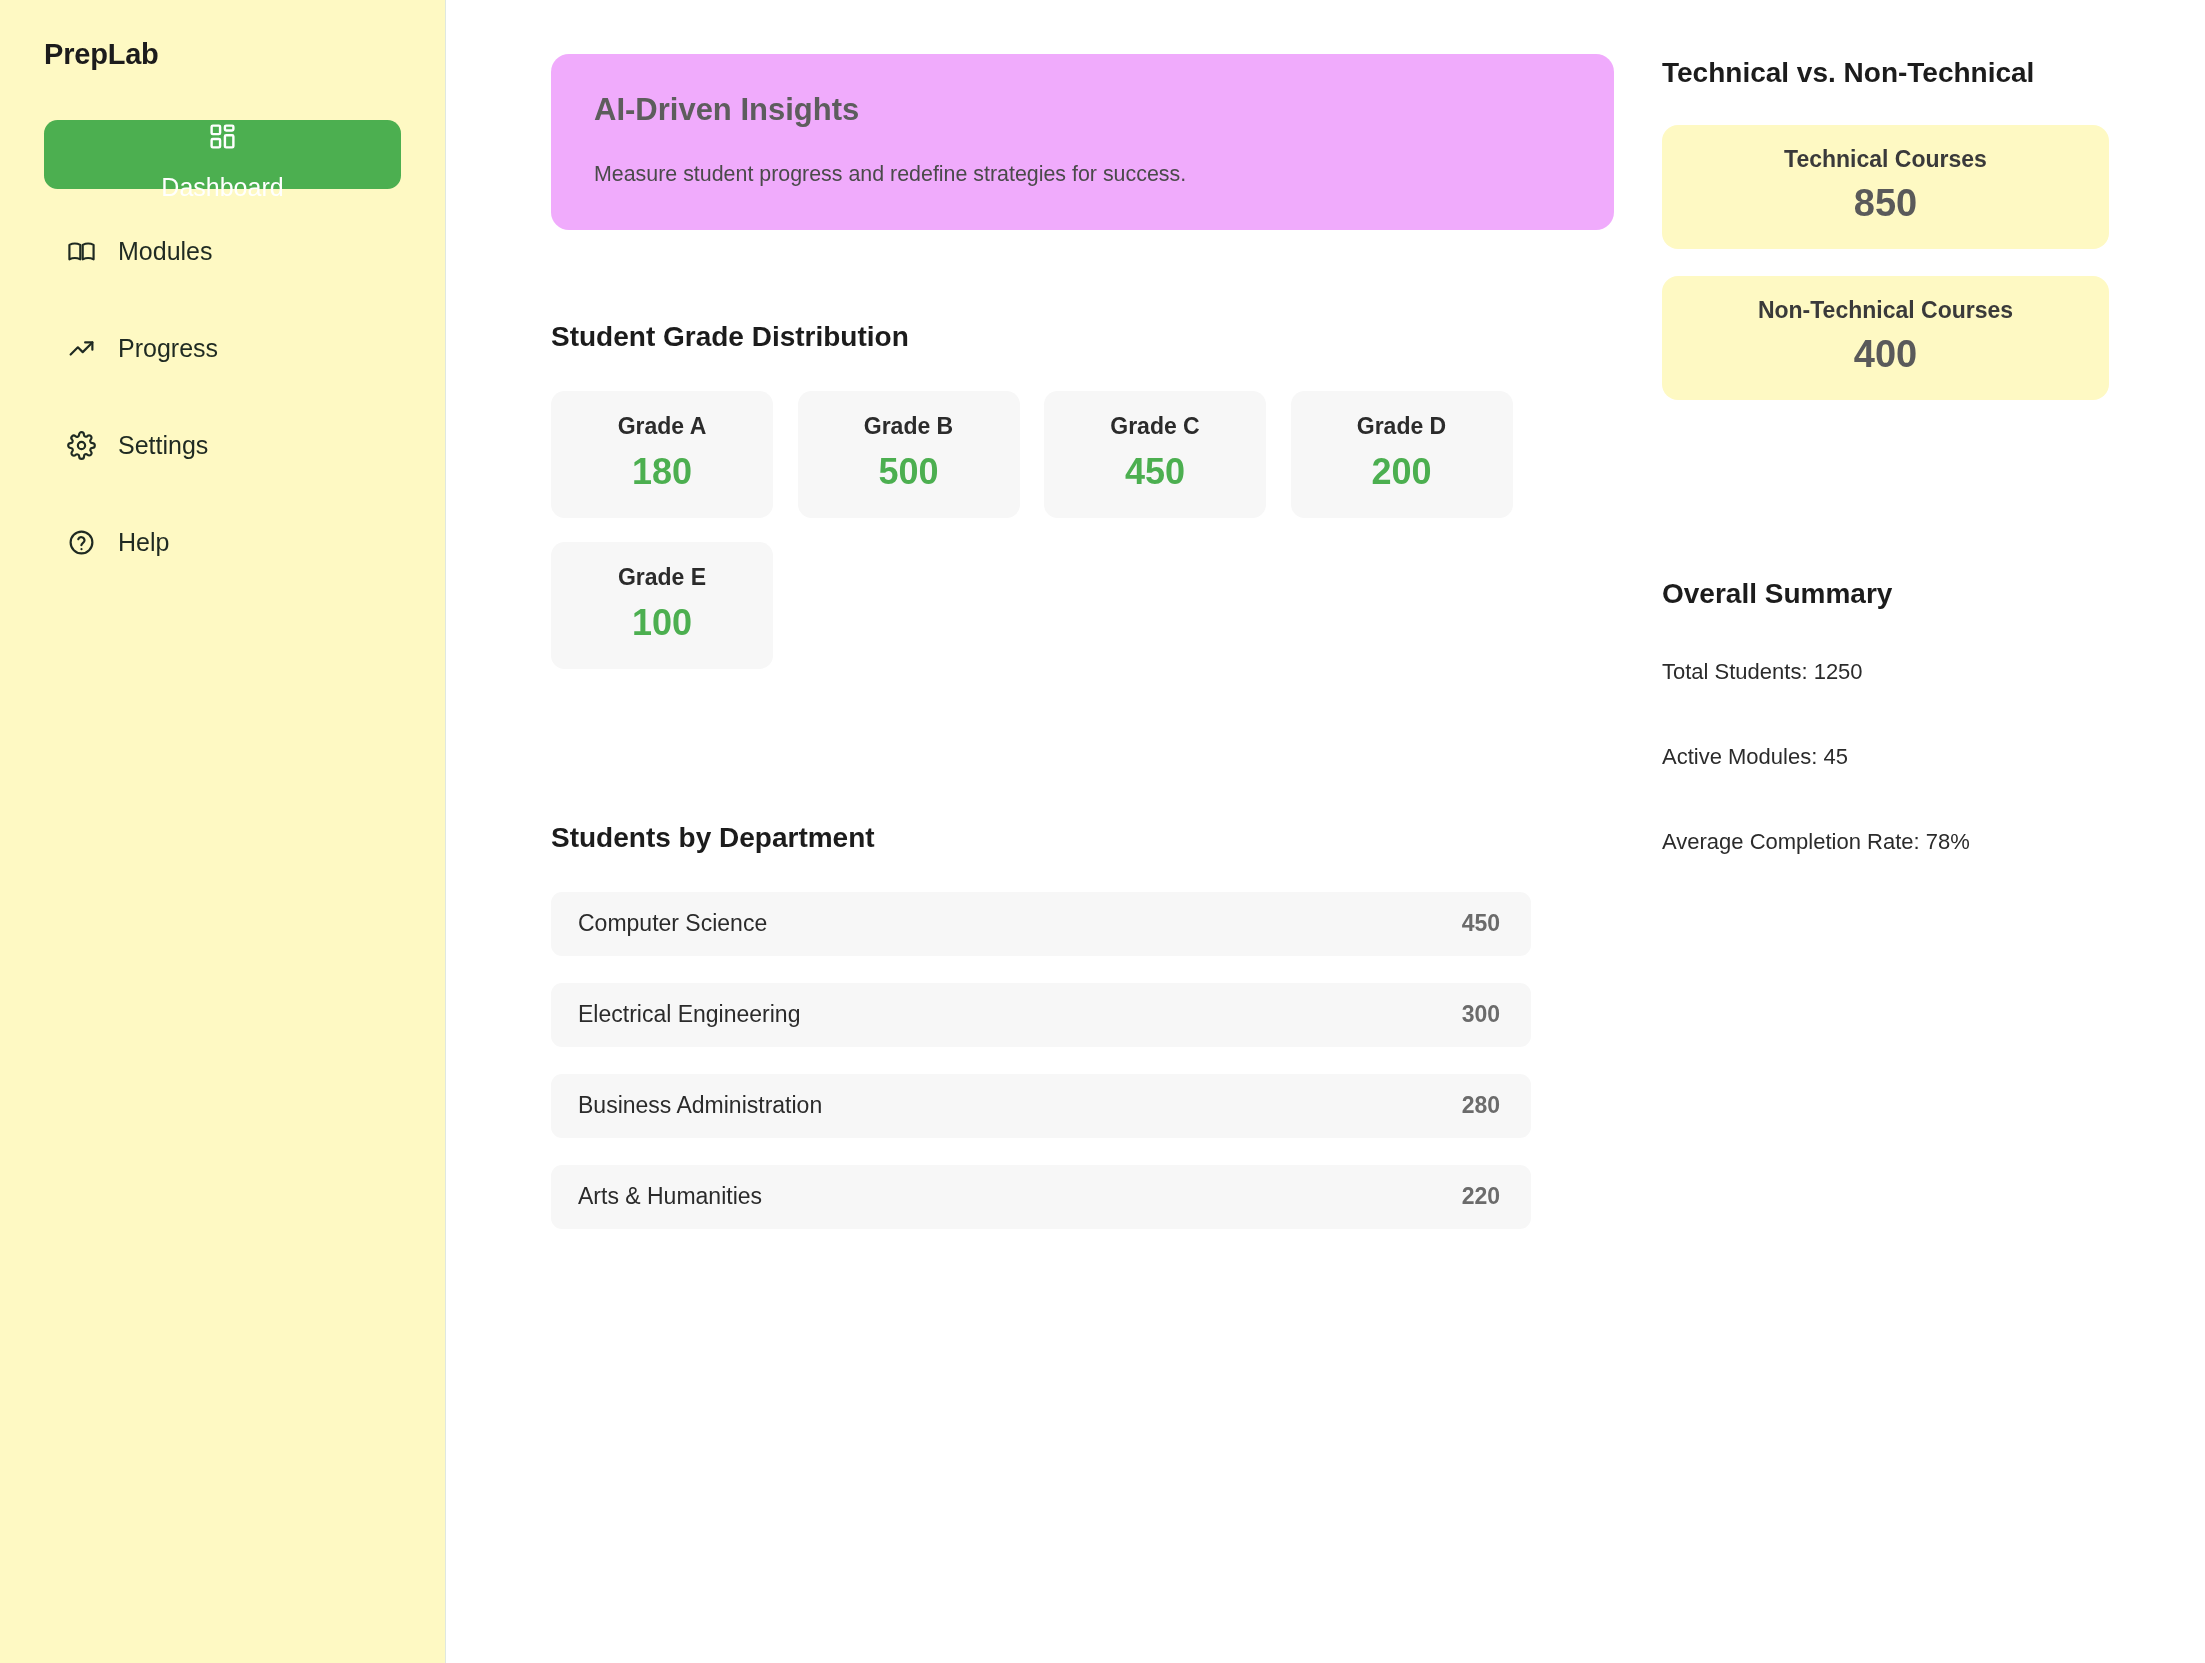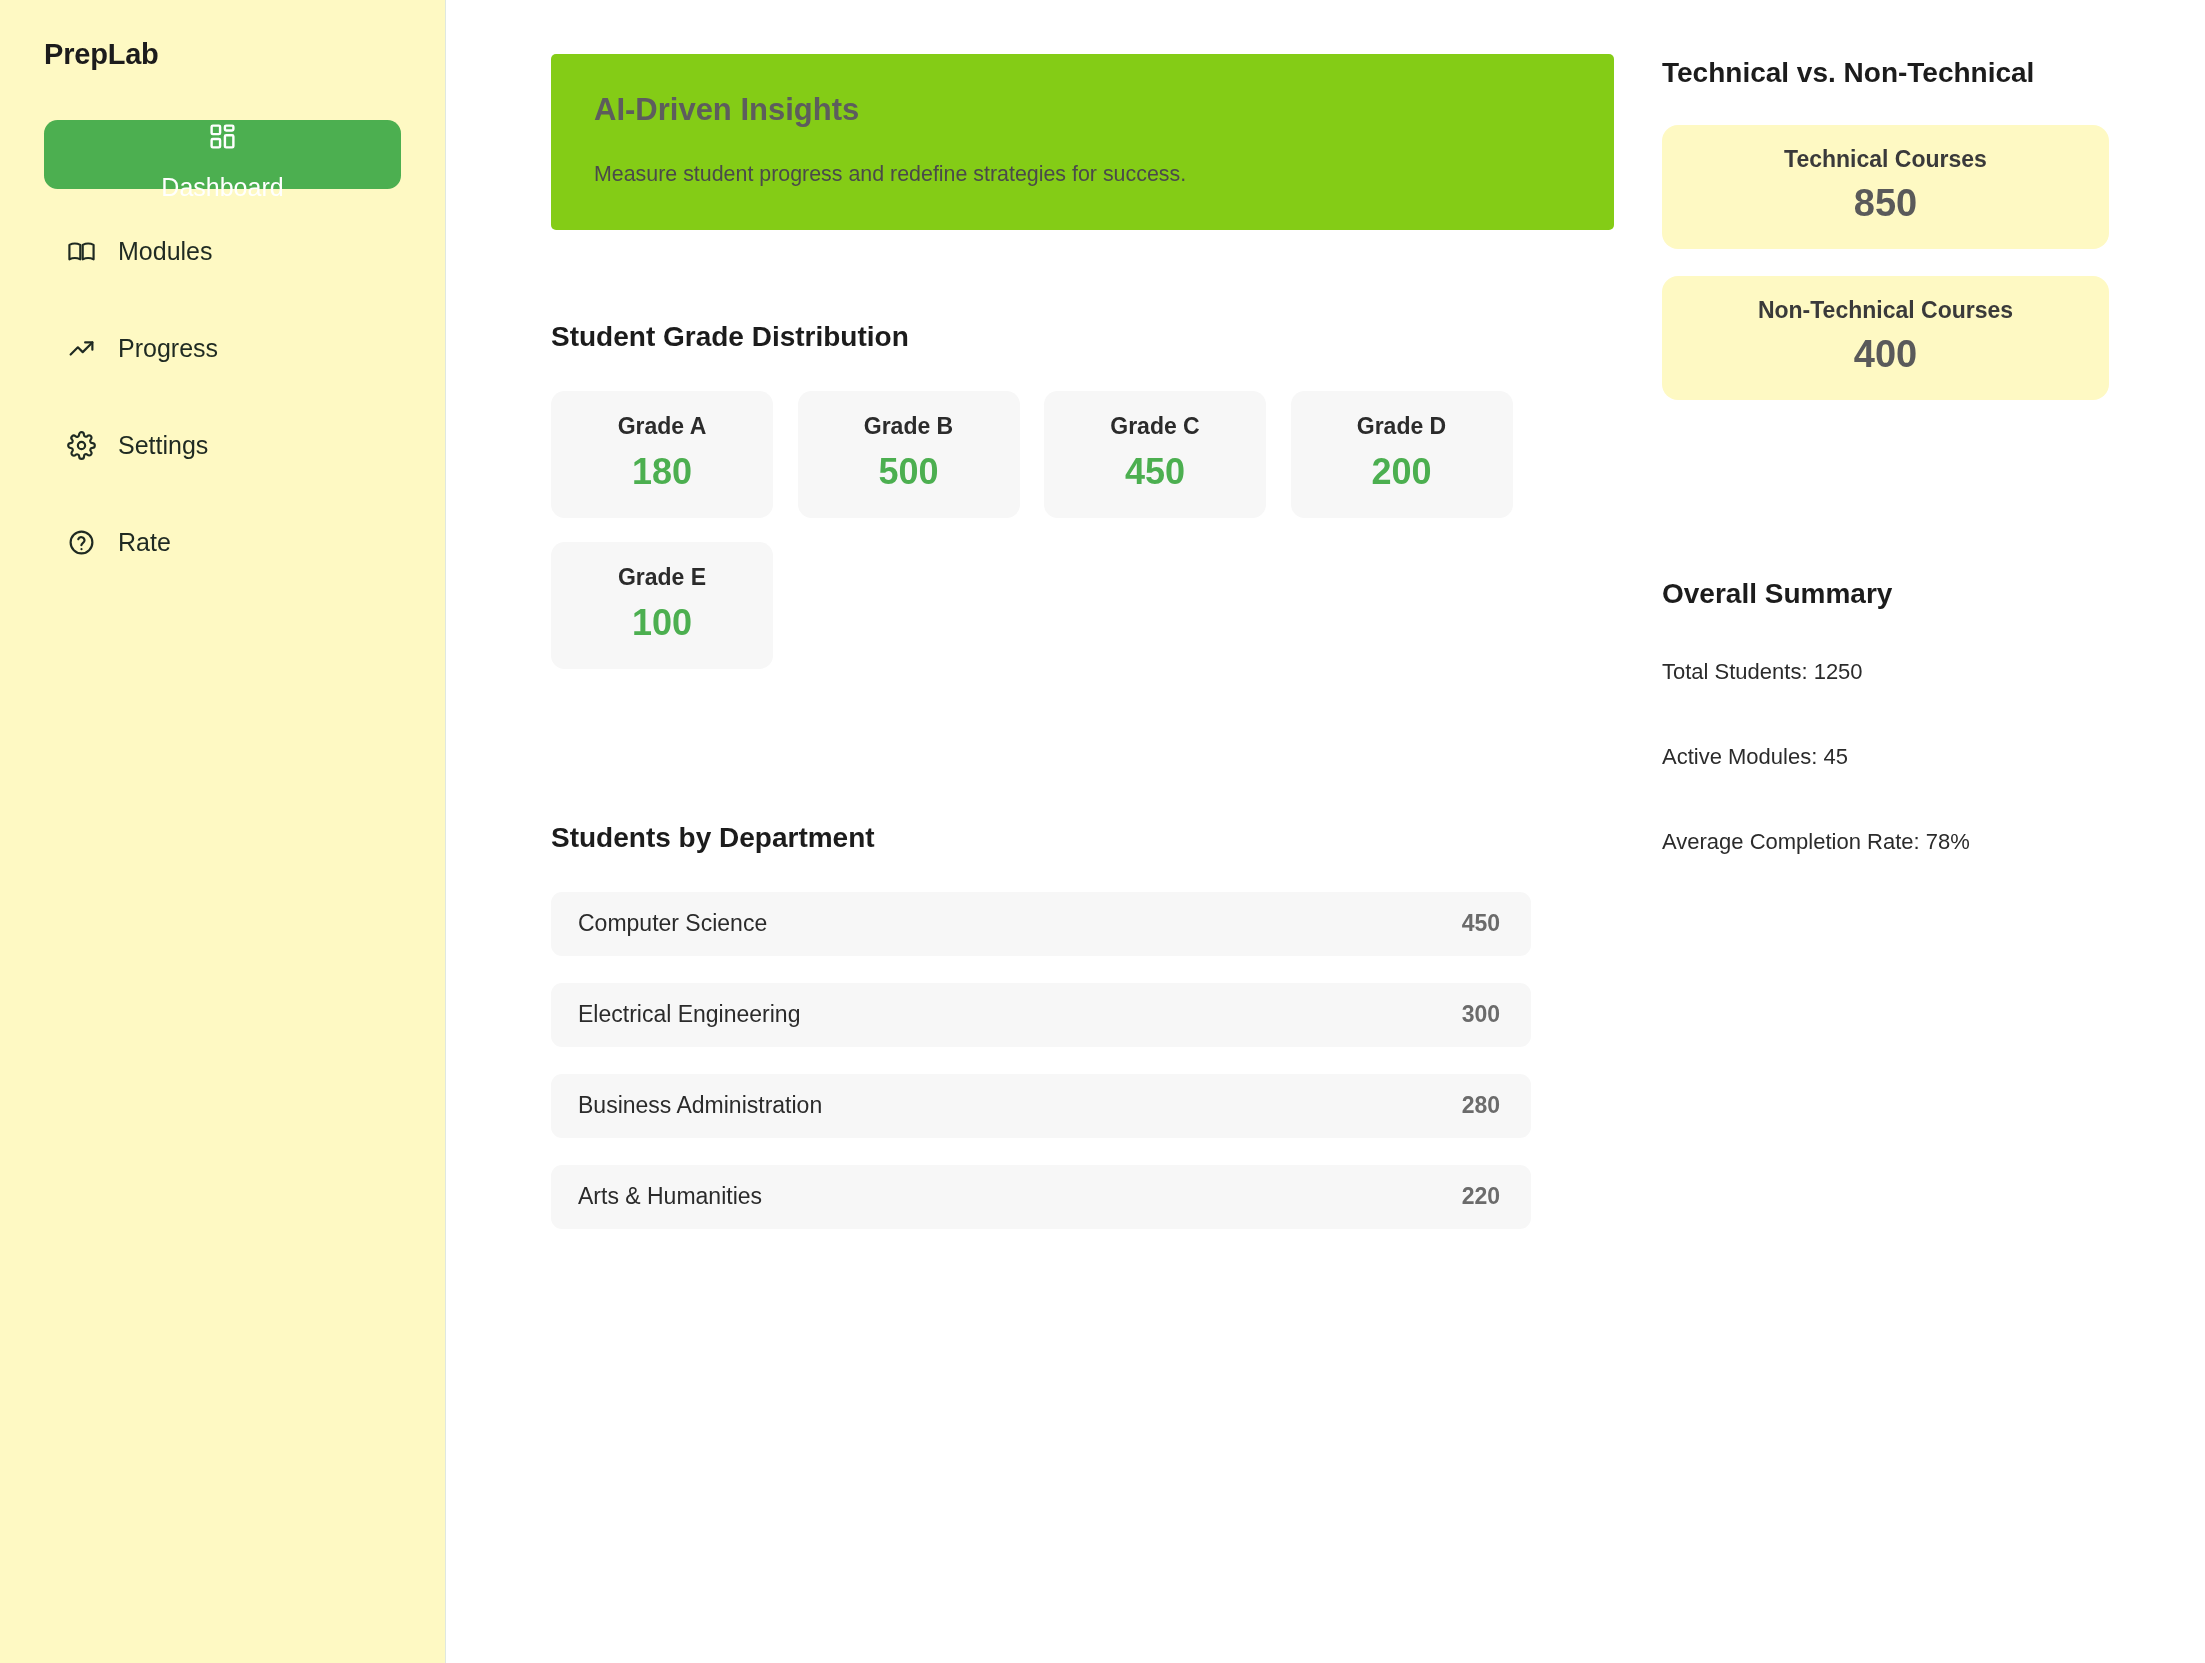--- a/index.html
+++ b/index.html
@@ -70,22 +70,22 @@
     padding-left: 105px;
   }
   .col-right {
     flex: 1;
     padding-left: 52px;
     padding-right: 49px;
   }
 
   
   .banner {
-    background: #84cc16;
-    border-radius: 5px;
+    background: #f0abfc;
+    border-radius: 18px;
     padding: 38px 43px 43px 43px;
     width: 1063px;
     margin-bottom: 91px;
   }
   .banner-title {
     font-size: 31px;
     font-weight: bold;
     color: #5d5d5d;
     margin-bottom: 34px;
   }
@@ -246,21 +246,21 @@
       </div>
 
       <div class="nav-item">
         <span class="ico">
           <svg width="29" height="29" viewBox="0 0 24 24" fill="none" stroke="#1f2a22" stroke-width="1.8" stroke-linecap="round" stroke-linejoin="round">
             <circle cx="12" cy="12" r="9"></circle>
             <path d="M9.3 9.3a2.7 2.7 0 0 1 5.2 1c0 1.8-2.6 2.2-2.6 4"></path>
             <line x1="12" y1="17.5" x2="12" y2="17.6"></line>
           </svg>
         </span>
-        <span>Rate</span>
+        <span>Help</span>
       </div>
 
     </nav>
   </aside>
 
   <main class="main">
 
     <section class="col-left">
 
       <div class="banner">

